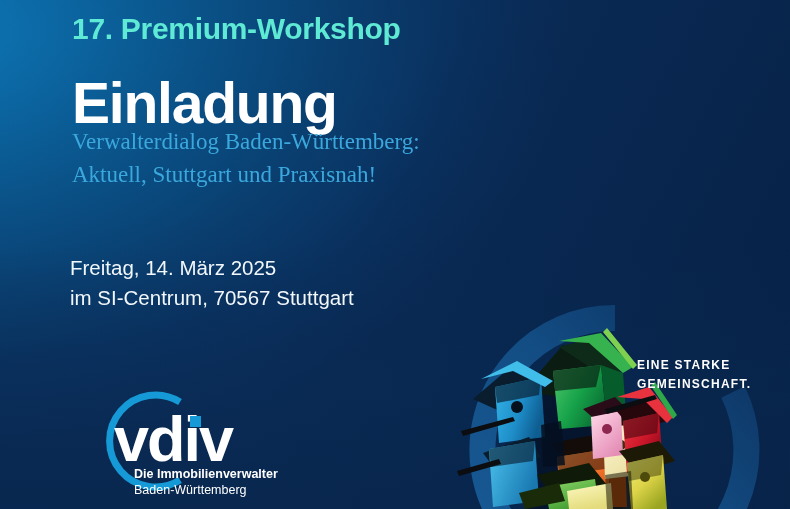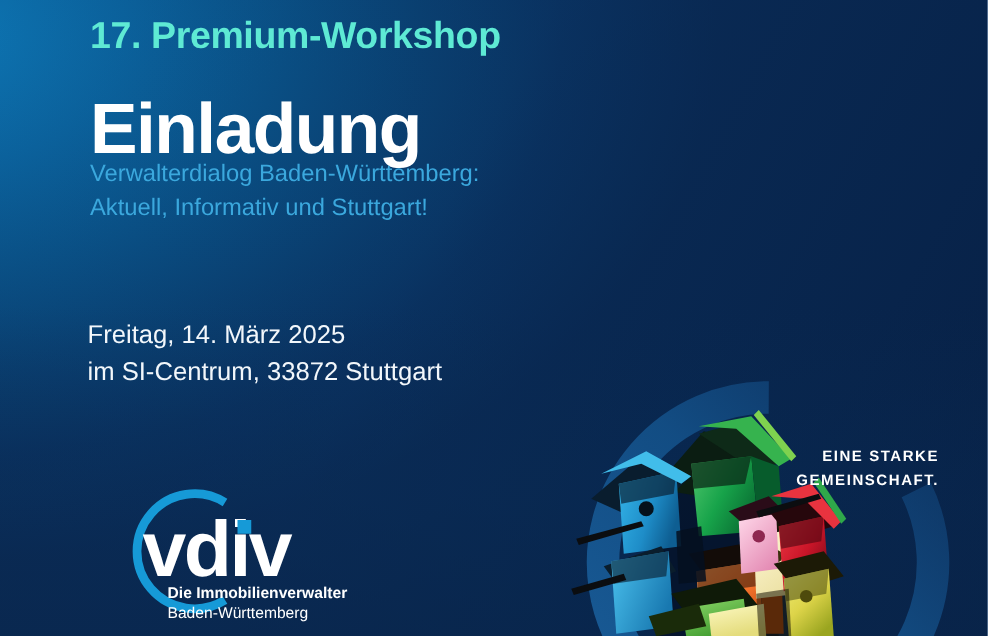--- a/index.html
+++ b/index.html
@@ -51,41 +51,42 @@
     position:absolute; left:72px; top:54px;
     font-size:57px; font-weight:bold;
     color:#ffffff;
     letter-spacing:-1.2px;
     line-height:1.02;
     white-space:nowrap;
     margin-top:20px;
   }
   .subtitle {
     position:absolute; left:72px; top:126px;
-    font-size:19px; font-weight:normal;
+    font-size:23px; font-weight:normal;
     color:#3ba8dd;
     line-height:1.43;
     white-space:nowrap;
+    font-family:Liberation Serif, serif;
   }
   .details {
     position:absolute; left:70px; top:211px;
     font-size:20.5px; font-weight:normal;
     color:#f2f7fb;
     line-height:1.47;
     white-space:nowrap;
     margin-top:42px;
   }
   
   .tagline {
     position:absolute; left:637px; top:356px;
     font-size:12px; font-weight:bold;
     color:#ffffff;
     letter-spacing:1.25px;
     line-height:1.62;
-    text-align:right;
+    text-align:left;
     white-space:nowrap;
   }
   
   .logo {
     position:absolute; left:72px; top:388px;
     width:220px; height:108px;
   }
   .logo svg { display:block; overflow:visible; }
 
   
@@ -236,26 +237,26 @@
   </div>
 
   <div class="content">
 
     <div class="kicker">17. Premium-Workshop</div>
 
     <div class="title">Einladung</div>
 
     <div class="subtitle">
       <div>Verwalterdialog Baden-Württemberg:</div>
-      <div>Aktuell, Informativ und Stuttgart!</div>
+      <div>Aktuell, Stuttgart und Praxisnah!</div>
     </div>
 
     <div class="details">
       <div>Freitag, 14. März 2025</div>
-      <div>im SI-Centrum, 33872 Stuttgart</div>
+      <div>im SI-Centrum, 70567 Stuttgart</div>
     </div>
 
     <div class="tagline">
       <div>EINE STARKE</div>
       <div>GEMEINSCHAFT.</div>
     </div>
 
     <div class="logo">
       <svg width="220" height="108" viewBox="0 0 220 108">
 

